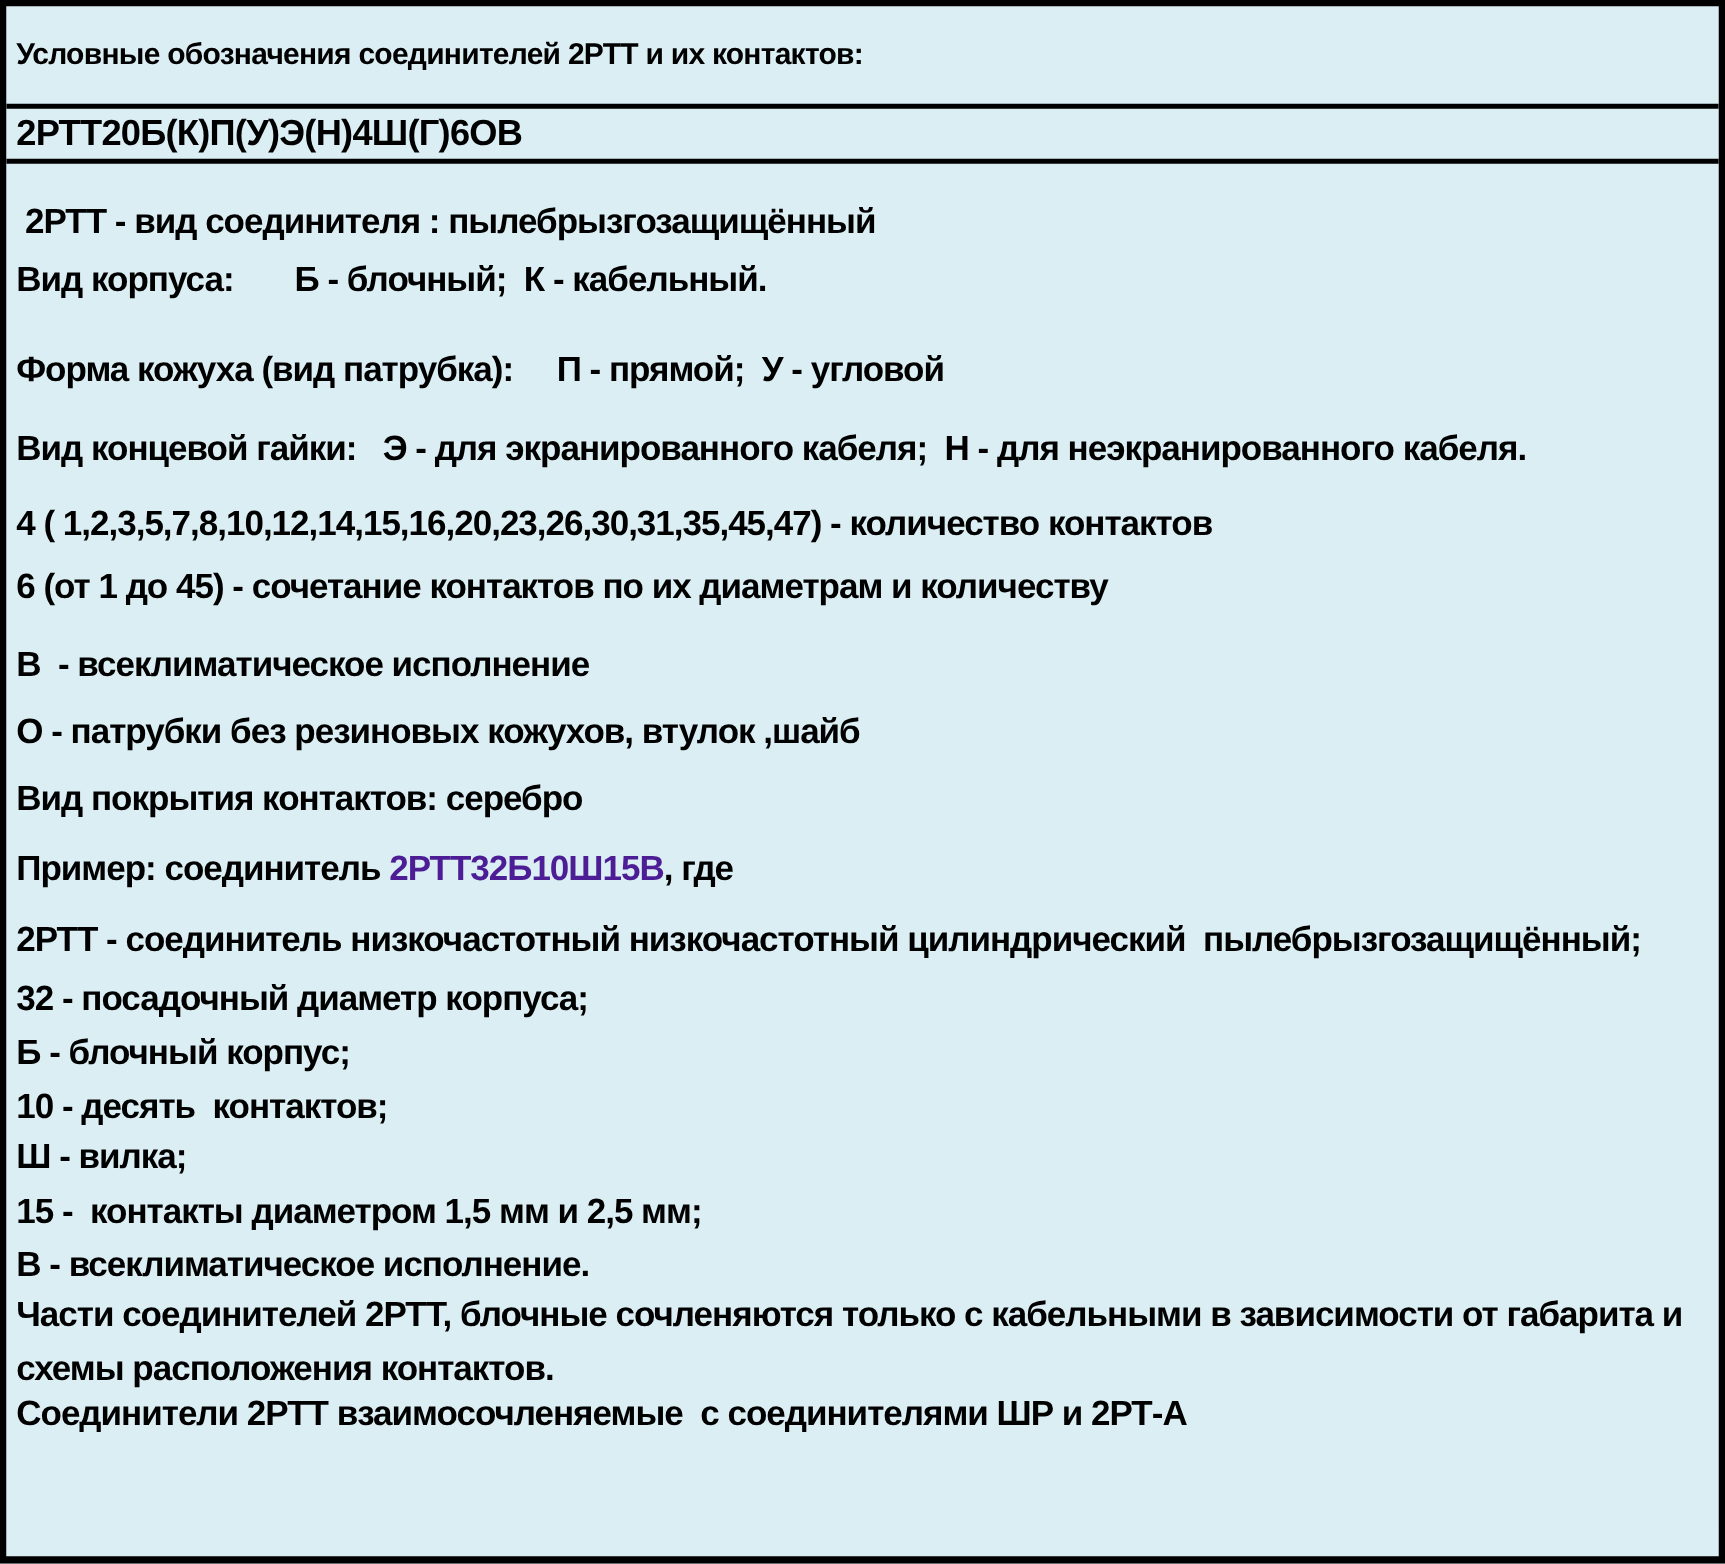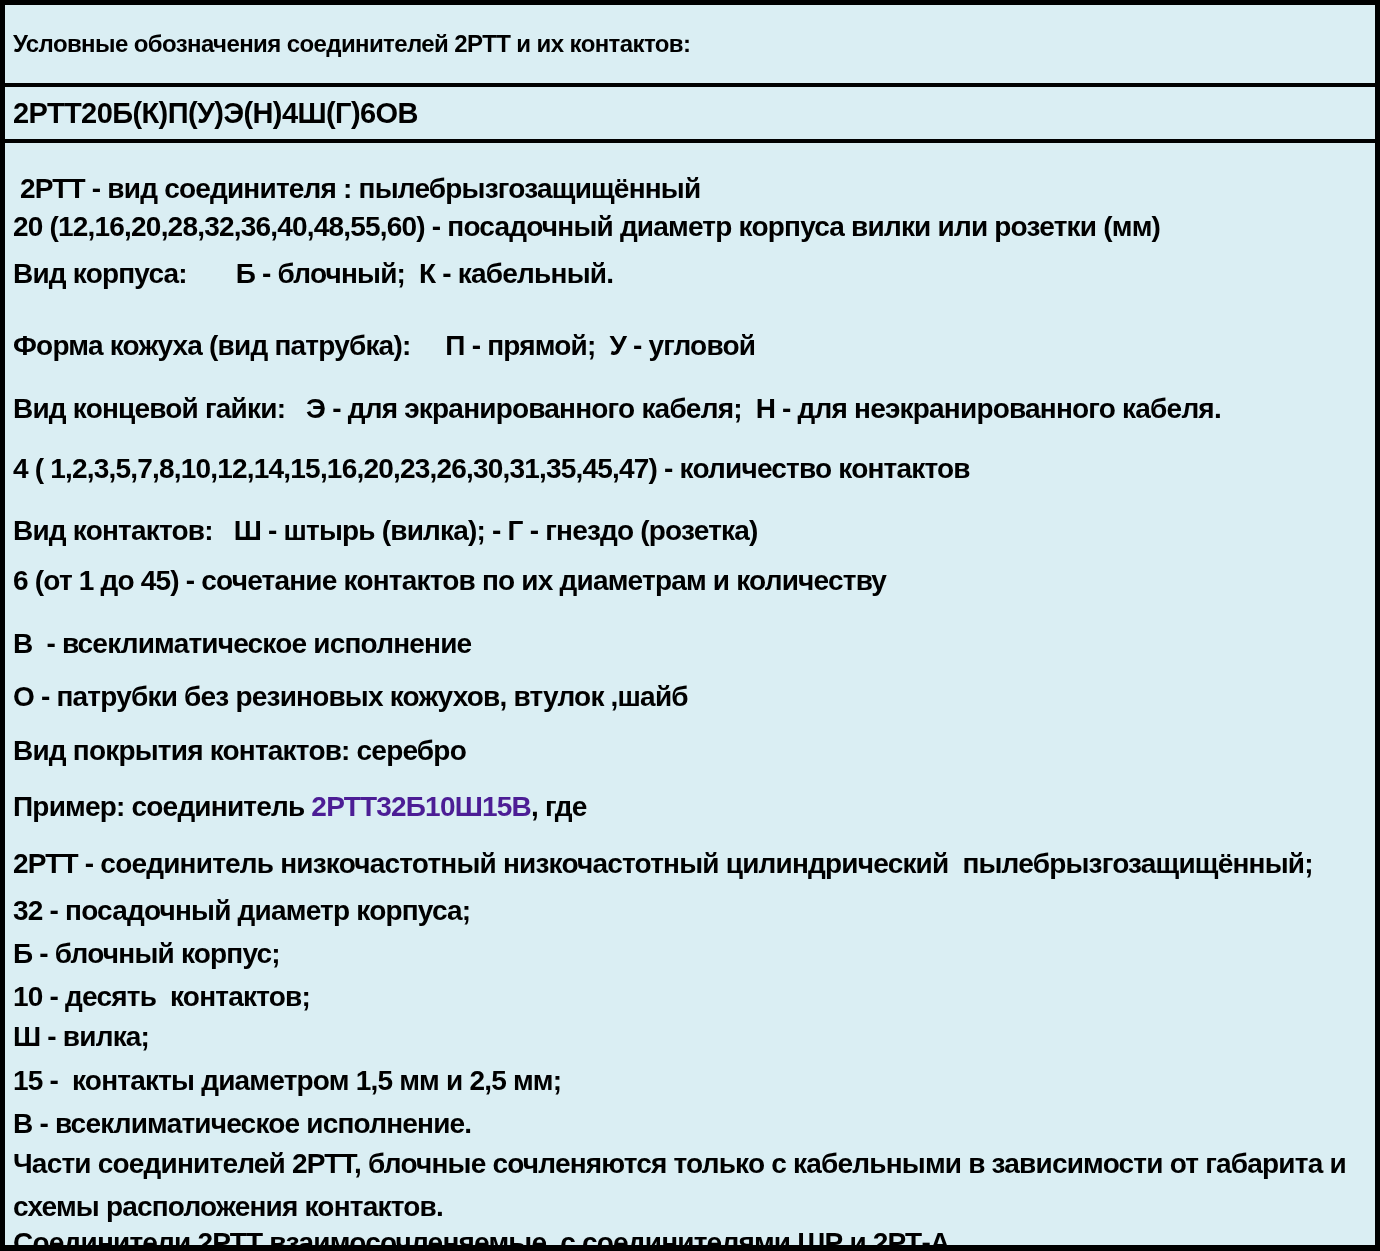--- a/index.html
+++ b/index.html
@@ -24,21 +24,21 @@
     font-size: 24px;
     letter-spacing: -0.6px;
     white-space: pre;
   }
   .sep {
     height: 4px;
     background: #000000;
     width: 100%;
   }
   .row-designation {
-    height: 52px;
+    height: 40px;
     display: flex;
     align-items: center;
     padding: 0 10px 0 8px;
     font-size: 29px;
     letter-spacing: -0.6px;
     white-space: pre;
   }
   .doc-body {
     padding: 28px 4px 0 8px;
     font-size: 28px;
@@ -59,26 +59,24 @@
 
   <div class="sep"></div>
 
   <div class="row-designation">2РТТ20Б(К)П(У)Э(Н)4Ш(Г)6ОВ</div>
 
   <div class="sep"></div>
 
   <div class="doc-body">
 
     <div class="line"> 2РТТ - вид соединителя : пылебрызгозащищённый</div>
-    <div class="line" style="margin-top:2px">20 (12,16,20,28,32,36,40,48,55,60) - посадочный диаметр корпуса вилки или розетки (мм)</div>
     <div class="line" style="margin-top:11px">Вид корпуса:       Б - блочный;  К - кабельный.</div>
     <div class="line" style="margin-top:36px">Форма кожуха (вид патрубка):     П - прямой;  У - угловой</div>
     <div class="line" style="margin-top:27px">Вид концевой гайки:   Э - для экранированного кабеля;  Н - для неэкранированного кабеля.</div>
     <div class="line" style="margin-top:24px">4 ( 1,2,3,5,7,8,10,12,14,15,16,20,23,26,30,31,35,45,47) - количество контактов</div>
-    <div class="line" style="margin-top:26px">Вид контактов:   Ш - штырь (вилка); - Г - гнездо (розетка)</div>
     <div class="line" style="margin-top:14px">6 (от 1 до 45) - сочетание контактов по их диаметрам и количеству</div>
     <div class="line" style="margin-top:27px">В  - всеклиматическое исполнение</div>
     <div class="line" style="margin-top:17px">О - патрубки без резиновых кожухов, втулок ,шайб</div>
     <div class="line" style="margin-top:18px">Вид покрытия контактов: серебро</div>
 
     <div class="line" style="margin-top:20px"><span>Пример: соединитель </span><span class="code-red">2РТТ32Б10Ш15В</span><span>, где</span></div>
 
     <div class="line" style="margin-top:21px">2РТТ - соединитель низкочастотный низкочастотный цилиндрический  пылебрызгозащищённый;</div>
     <div class="line" style="margin-top:11px">32 - посадочный диаметр корпуса;</div>
     <div class="line" style="margin-top:7px">Б - блочный корпус;</div>

